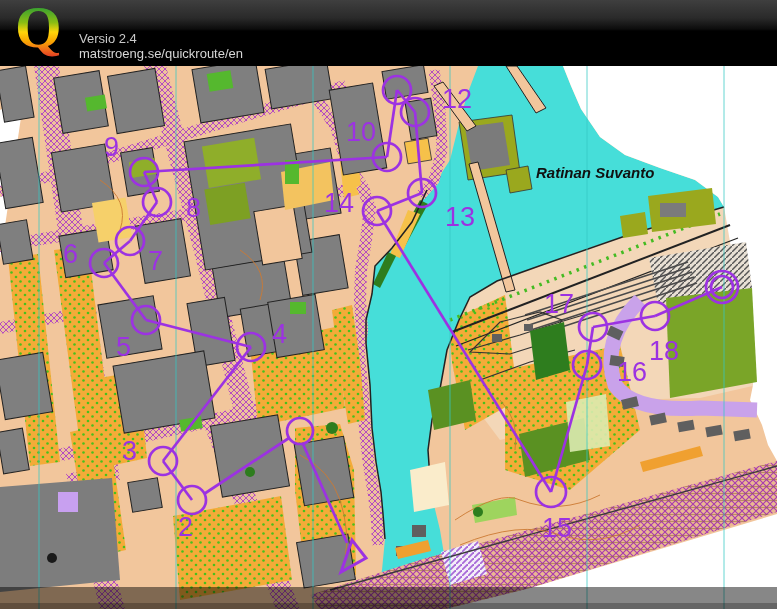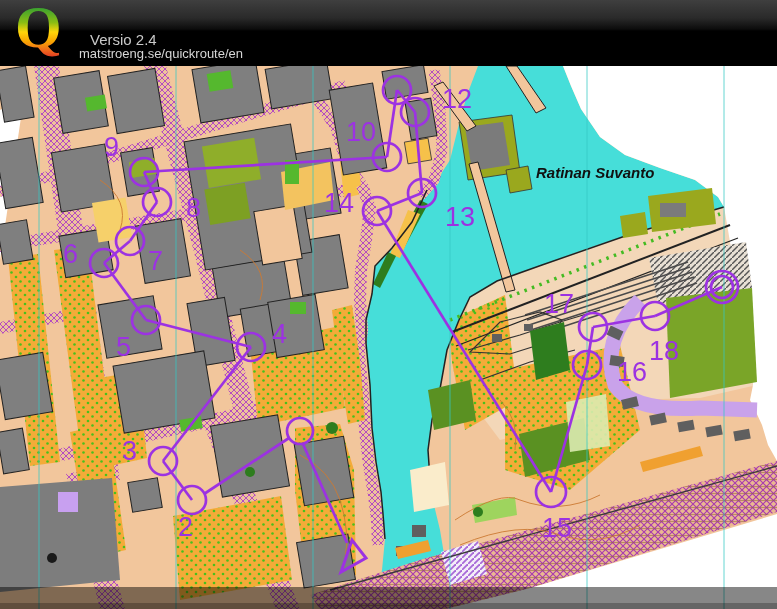--- a/index.html
+++ b/index.html
@@ -1,19 +1,19 @@
 <!DOCTYPE html>
 <html><head>
 <meta charset="utf-8">
 <style>
 html,body{margin:0;padding:0;background:#000;}
 #app{position:relative;width:777px;height:609px;overflow:hidden;font-family:"Liberation Sans",sans-serif;}
 #hdr{position:absolute;left:0;top:0;width:777px;height:66px;background:linear-gradient(to bottom,#3f3f3f 0px,#2a2a2a 18px,#0c0c0c 29px,#000 31px,#000 66px);}
 #hdr .t1{position:absolute;left:78px;top:10px;font-size:18px;color:#f5f5f5;letter-spacing:-0.2px;}
-#hdr .t2{position:absolute;left:90px;top:30.5px;font-size:15px;color:#c9c9c9;}
+#hdr .t2{position:absolute;left:79px;top:30.5px;font-size:13px;color:#c9c9c9;}
 #hdr .t3{position:absolute;left:79px;top:46px;font-size:13px;color:#d6d6d6;}
 #map{position:absolute;left:0;top:66px;width:777px;height:543px;}
 </style>
 </head>
 <body>
 <div id="app">
 <div id="hdr">
 <svg width="777" height="66" style="position:absolute;left:0;top:0">
 <defs>
 <linearGradient id="qg" x1="0" y1="6" x2="0" y2="58" gradientUnits="userSpaceOnUse">

